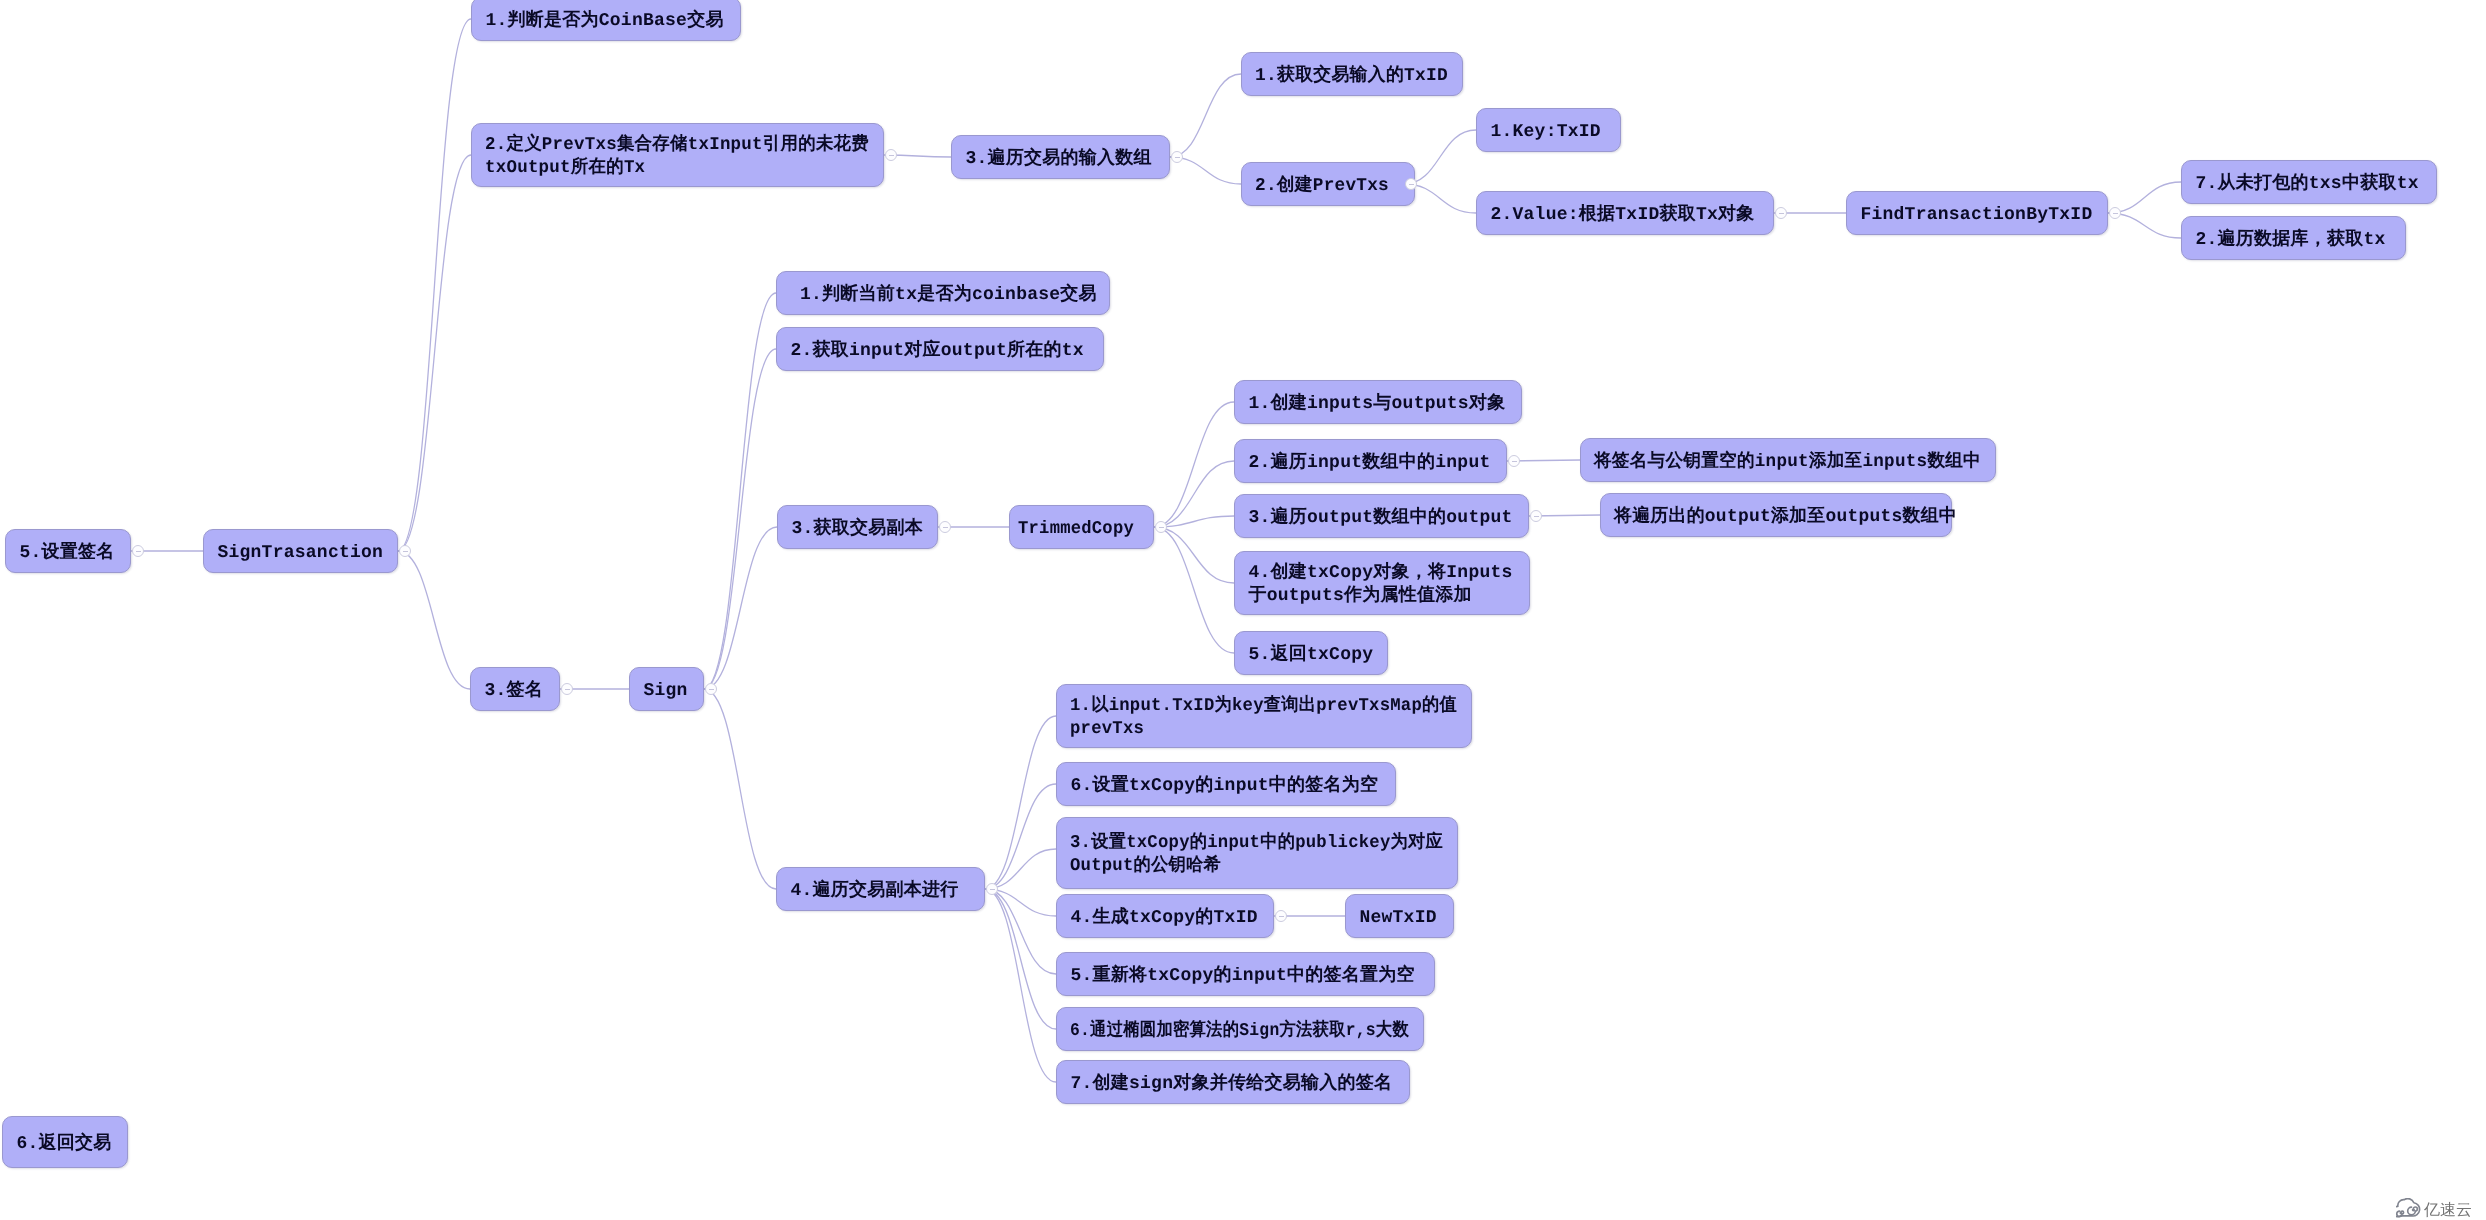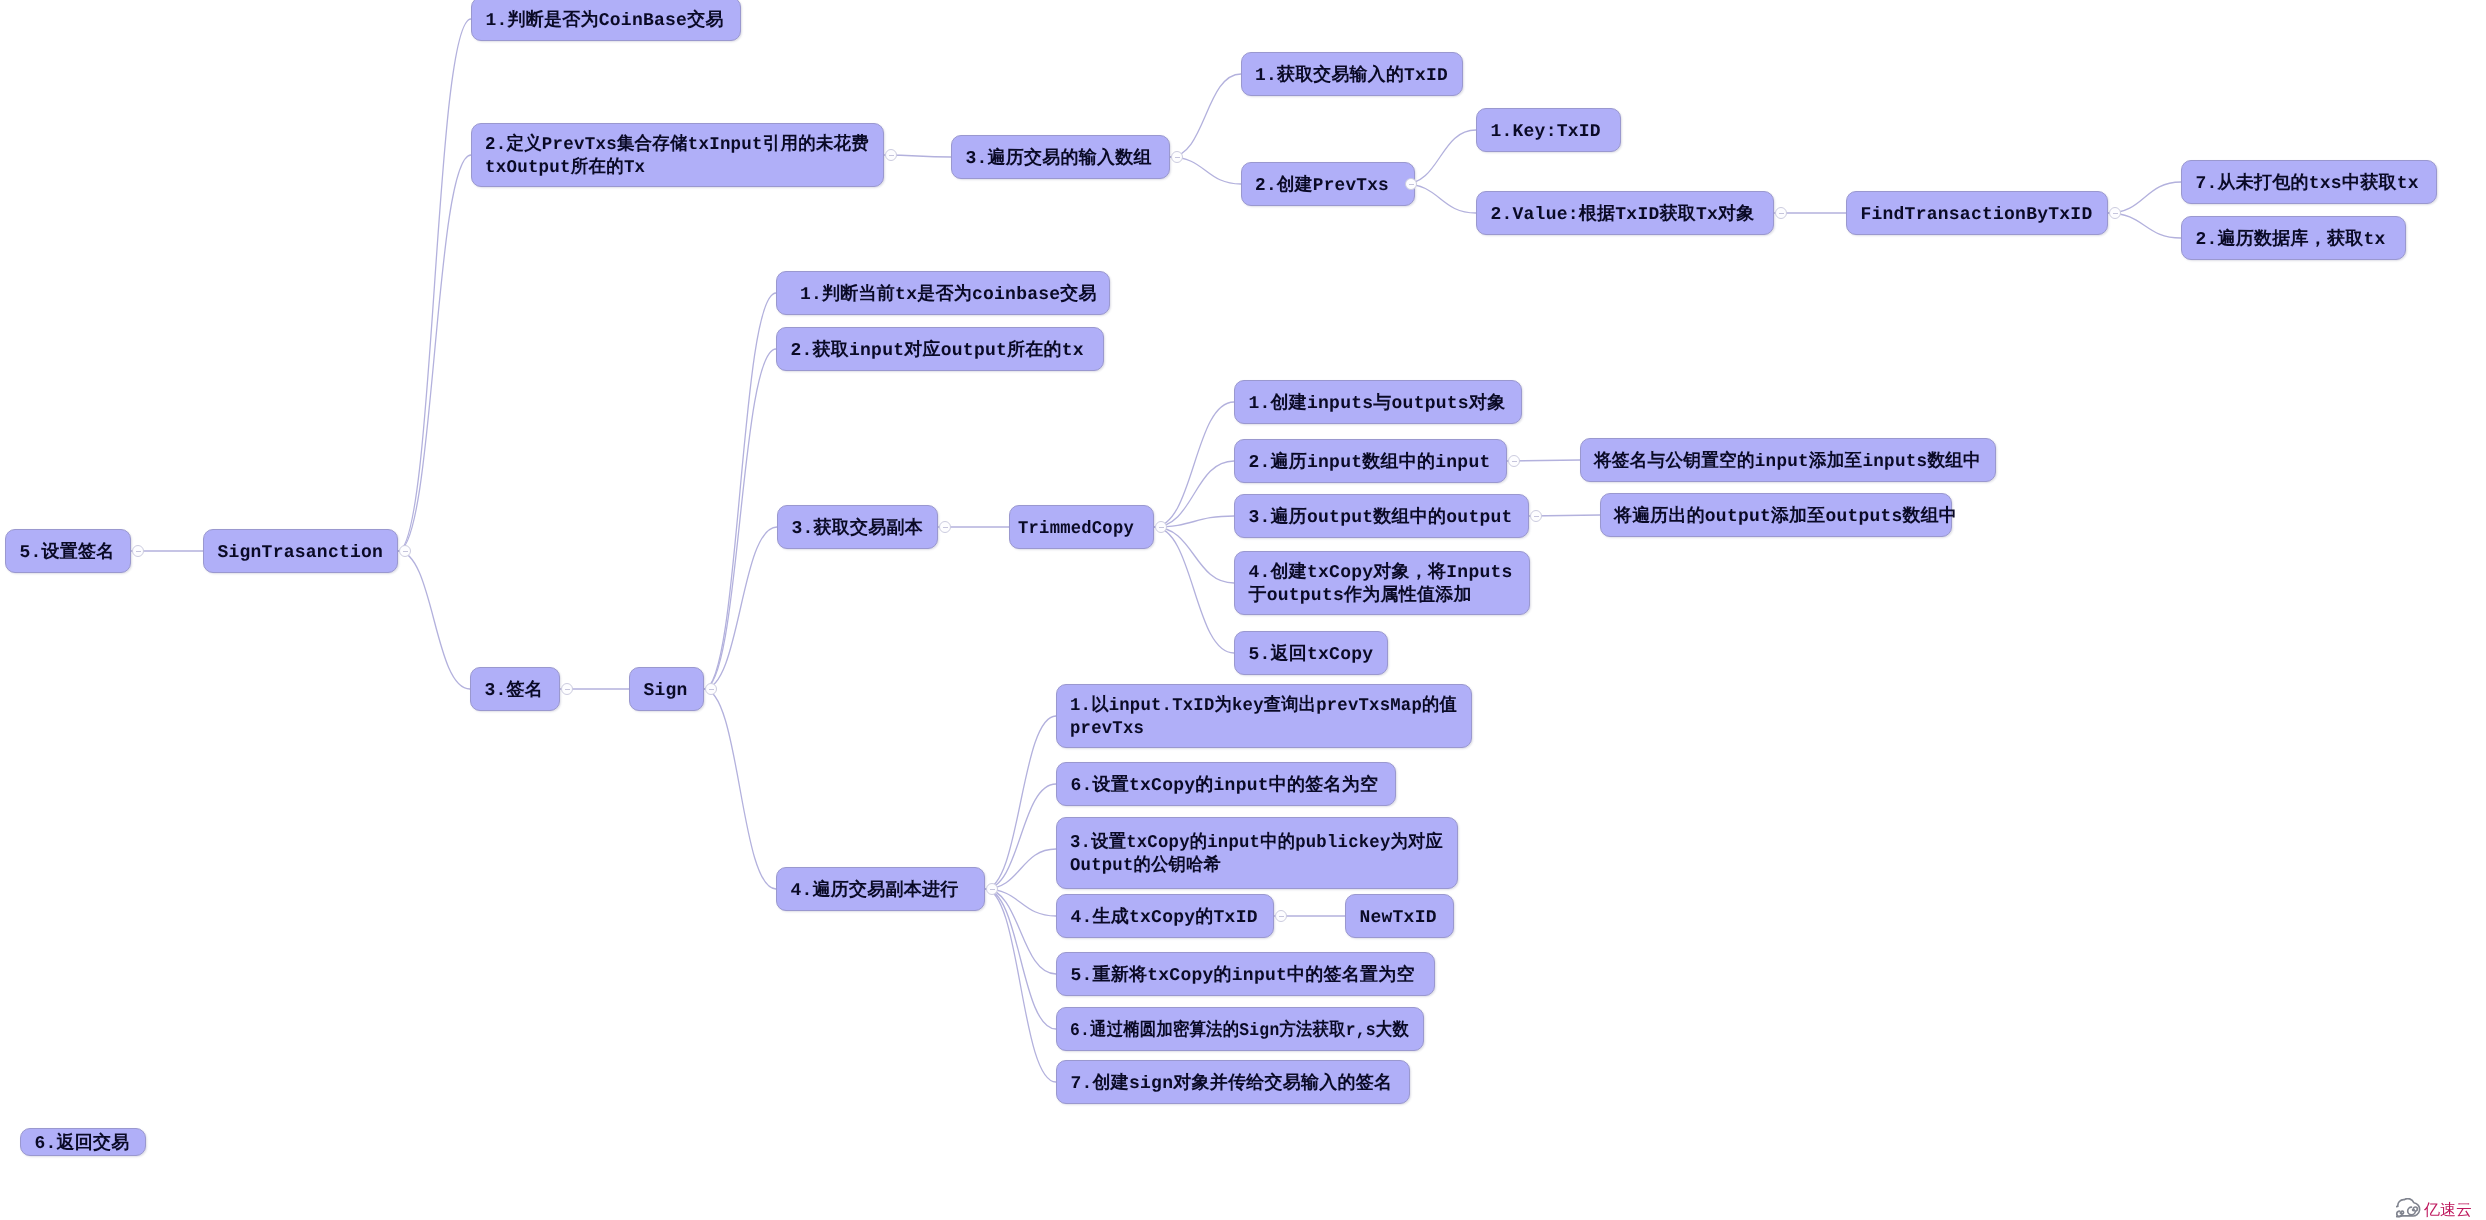--- a/index.html
+++ b/index.html
@@ -15,21 +15,21 @@
   font-size:18px;font-weight:700;line-height:23px;white-space:pre;
   letter-spacing:0.25px;padding:0 13.4px;display:flex;align-items:center;
   box-shadow:1px 1px 2px rgba(90,90,130,.20);}
 .mnode .lbl{display:block;position:relative;top:2px;transform-origin:left center;}
 .toggle{position:absolute;width:12px;height:12px;border-radius:50%;
   background:#fdfdff;border:1px solid #ccccdf;box-sizing:border-box;}
 .toggle i{position:absolute;left:2.3px;top:4.5px;width:5.8px;height:1px;
   background:#c6c5dc;display:block;}
 #wm{position:absolute;left:2396px;top:1198px;display:flex;align-items:flex-end;gap:2px;}
 #wm .wmtxt{font-family:"DejaVu Sans","Liberation Sans",sans-serif;
-  font-size:16px;font-weight:500;color:#be185d;line-height:17px;}
+  font-size:16px;font-weight:500;color:#737373;line-height:17px;}
 </style>
 </head>
 <body>
 
 <div id="stage">
 <svg id="links" viewBox="0 0 2486 1220">
       <path d="M 131 551 L 203 551" fill="none" stroke="#b3b1dd" stroke-width="1.3"></path>
       <path d="M 398 551 C 434.5 551 434.5 19 471 19" fill="none" stroke="#b3b1dd" stroke-width="1.3"></path>
       <path d="M 398 551 C 434.5 551 434.5 155 471 155" fill="none" stroke="#b3b1dd" stroke-width="1.3"></path>
       <path d="M 398 551 C 434 551 434 689 470 689" fill="none" stroke="#b3b1dd" stroke-width="1.3"></path>
@@ -58,21 +58,21 @@
       <path d="M 985 889 C 1020.5 889 1020.5 784 1056 784" fill="none" stroke="#b3b1dd" stroke-width="1.3"></path>
       <path d="M 985 889 C 1020.5 889 1020.5 849 1056 849" fill="none" stroke="#b3b1dd" stroke-width="1.3"></path>
       <path d="M 985 889 C 1020.5 889 1020.5 916 1056 916" fill="none" stroke="#b3b1dd" stroke-width="1.3"></path>
       <path d="M 985 889 C 1020.5 889 1020.5 974 1056 974" fill="none" stroke="#b3b1dd" stroke-width="1.3"></path>
       <path d="M 985 889 C 1020.5 889 1020.5 1029 1056 1029" fill="none" stroke="#b3b1dd" stroke-width="1.3"></path>
       <path d="M 985 889 C 1020.5 889 1020.5 1082 1056 1082" fill="none" stroke="#b3b1dd" stroke-width="1.3"></path>
       <path d="M 1274 916 L 1345 916" fill="none" stroke="#b3b1dd" stroke-width="1.3"></path>
     </svg>
 <div class="mnode" id="set_sign" style="left:5px;top:529px;height:44px;width:126px;"><span class="lbl">5.设置签名</span></div>
 <div class="mnode" id="root" style="left:203px;top:529px;height:44px;width:195px;"><span class="lbl">SignTrasanction</span></div>
-<div class="mnode" id="ret_tx" style="left:20px;top:1116px;height:28px;width:126px;margin-top:12px;"><span class="lbl">6.返回交易</span></div>
+<div class="mnode" id="ret_tx" style="left:2px;top:1116px;height:52px;width:126px;"><span class="lbl">6.返回交易</span></div>
 <div class="mnode" id="coinbase1" style="left:471px;top:-3px;height:44px;width:270px;"><span class="lbl">1.判断是否为CoinBase交易</span></div>
 <div class="mnode" id="prevtxs_def" style="left:471px;top:123px;height:64px;width:413px;"><span class="lbl" style="transform: scaleX(0.9701);">2.定义PrevTxs集合存储txInput引用的未花费<br>txOutput所在的Tx</span></div>
 <div class="mnode" id="sign_l2" style="left:470px;top:667px;height:44px;width:90px;"><span class="lbl">3.签名</span></div>
 <div class="mnode" id="iter_inputs" style="left:951px;top:135px;height:44px;width:219px;"><span class="lbl">3.遍历交易的输入数组</span></div>
 <div class="mnode" id="get_txid" style="left:1241px;top:52px;height:44px;width:222px;"><span class="lbl" style="transform: scaleX(0.9945);">1.获取交易输入的TxID</span></div>
 <div class="mnode" id="mk_prevtxs" style="left:1241px;top:162px;height:44px;width:174px;"><span class="lbl" style="transform: scaleX(0.9855);">2.创建PrevTxs</span></div>
 <div class="mnode" id="key_txid" style="left:1476px;top:108px;height:44px;width:145px;"><span class="lbl">1.Key:TxID</span></div>
 <div class="mnode" id="value_tx" style="left:1476px;top:191px;height:44px;width:298px;"><span class="lbl">2.Value:根据TxID获取Tx对象</span></div>
 <div class="mnode" id="findtx" style="left:1846px;top:191px;height:44px;width:262px;"><span class="lbl">FindTransactionByTxID</span></div>
 <div class="mnode" id="from_txs" style="left:2181px;top:160px;height:44px;width:256px;"><span class="lbl">7.从未打包的txs中获取tx</span></div>

